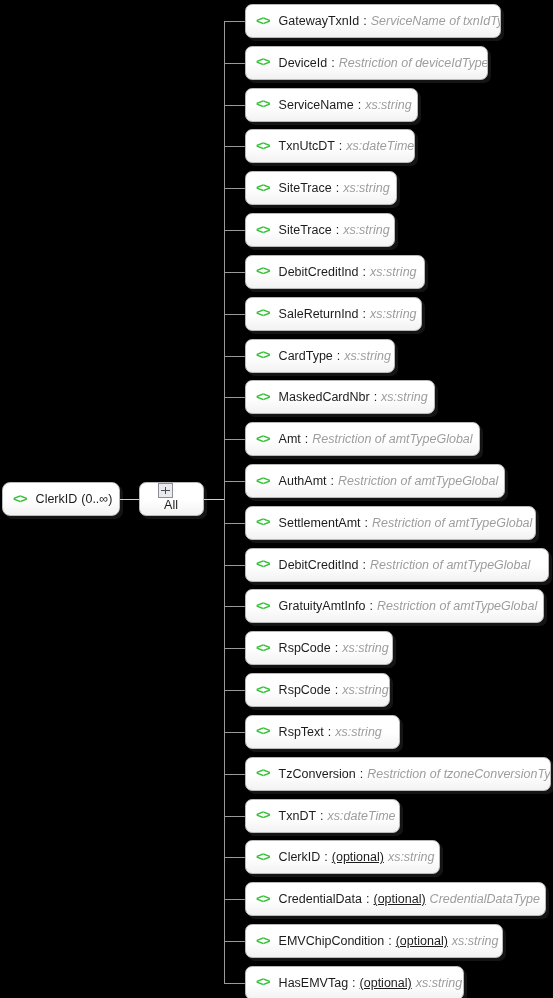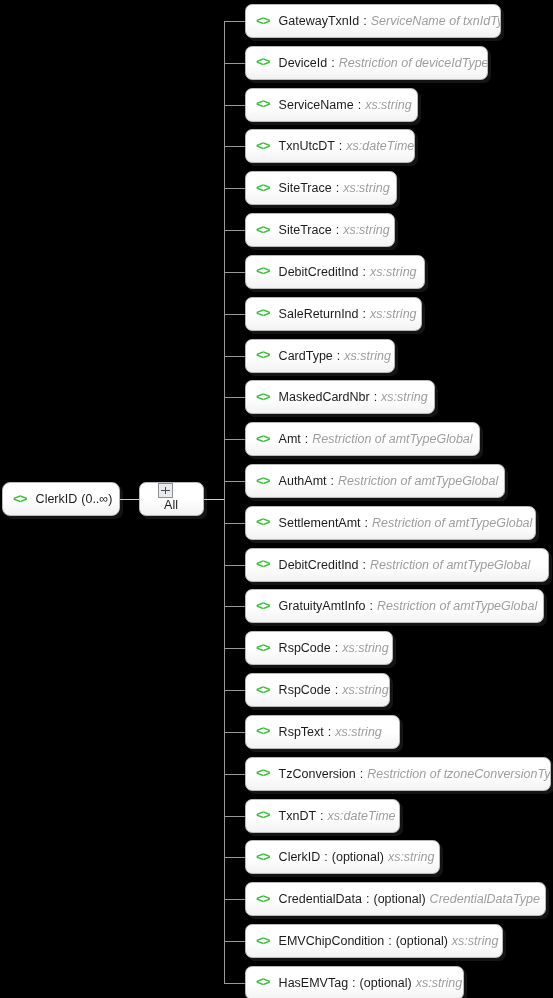--- a/index.html
+++ b/index.html
@@ -113,20 +113,21 @@
     color: #1c1c1c;
     font-size: 12.5px;
     margin: 0 4px;
     flex: none;
   }
   .optional {
     color: #1c1c1c;
     font-size: 12.5px;
     margin-right: 4px;
     flex: none;
+    text-decoration: underline;
   }
   .type {
     color: #9d9d9d;
     font-size: 12.5px;
     font-style: italic;
     flex: none;
   }
 </style>
 </head>
 <body>

